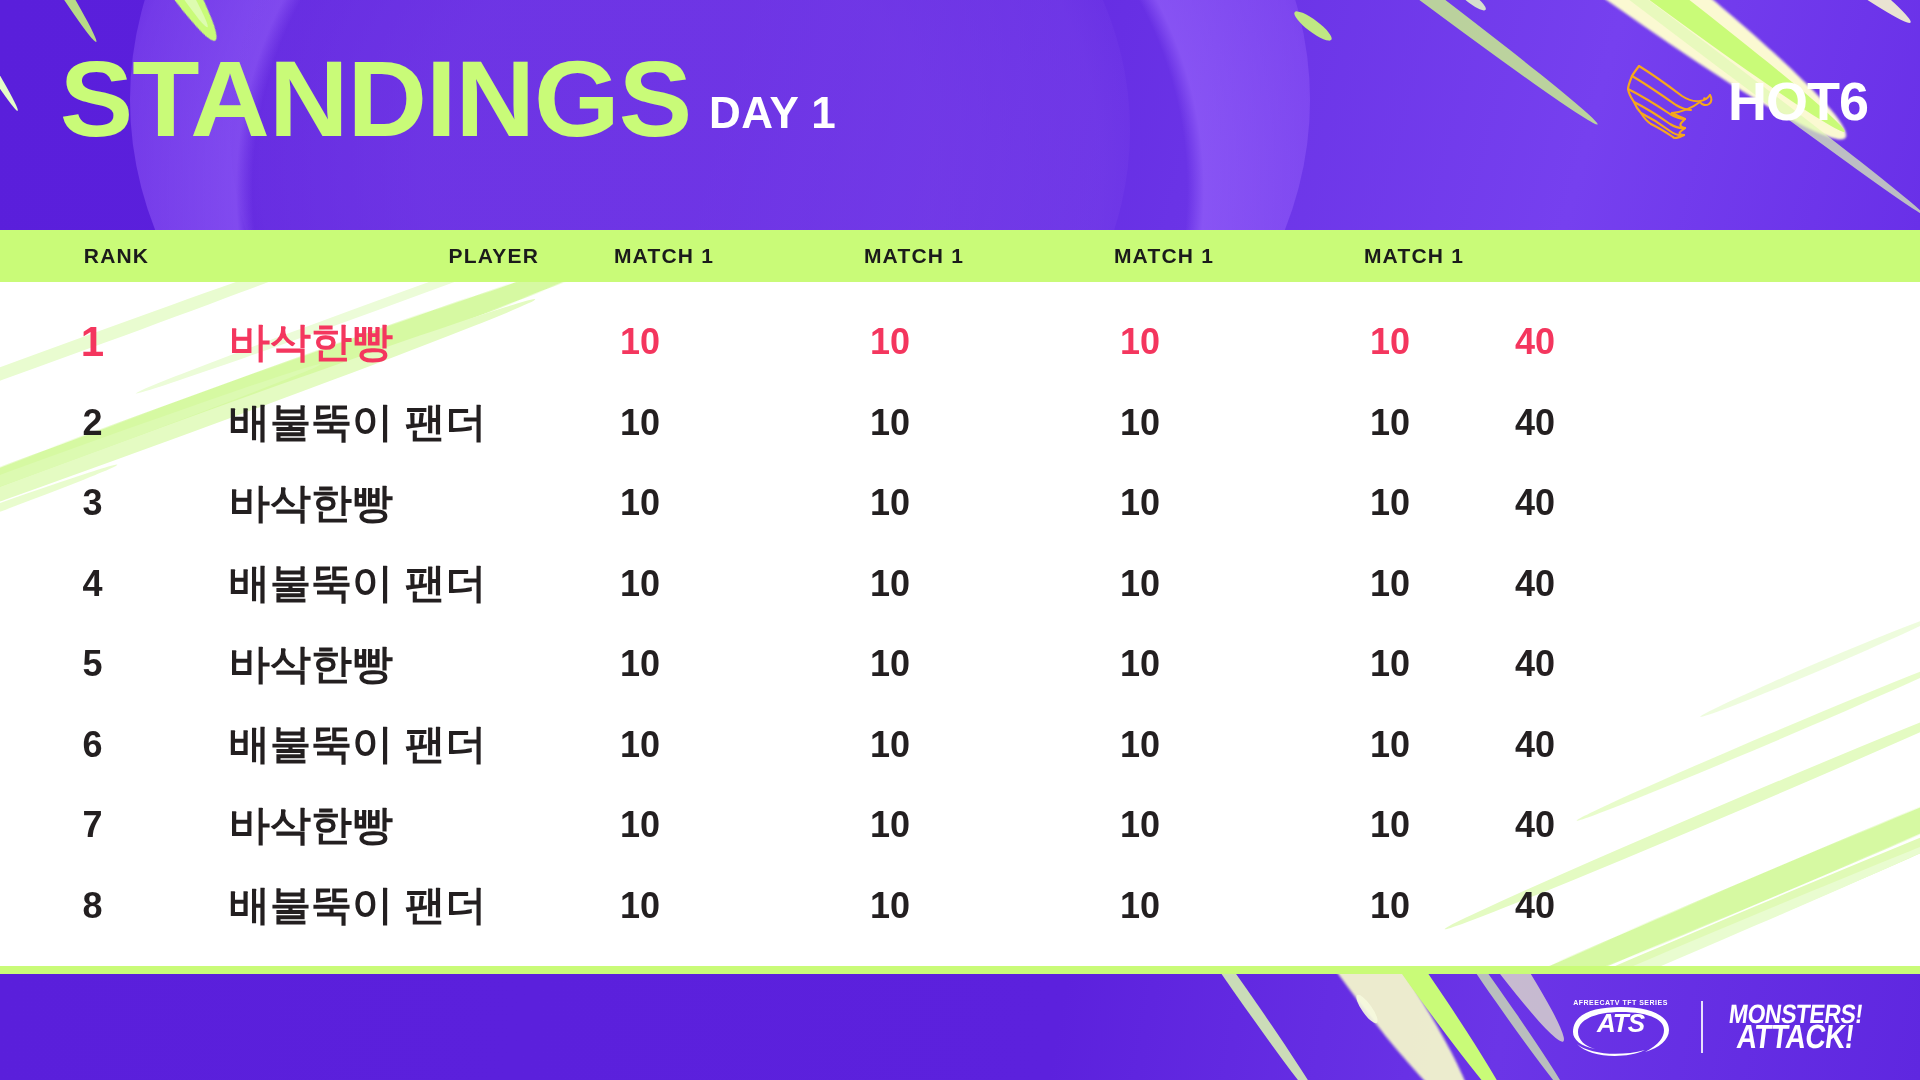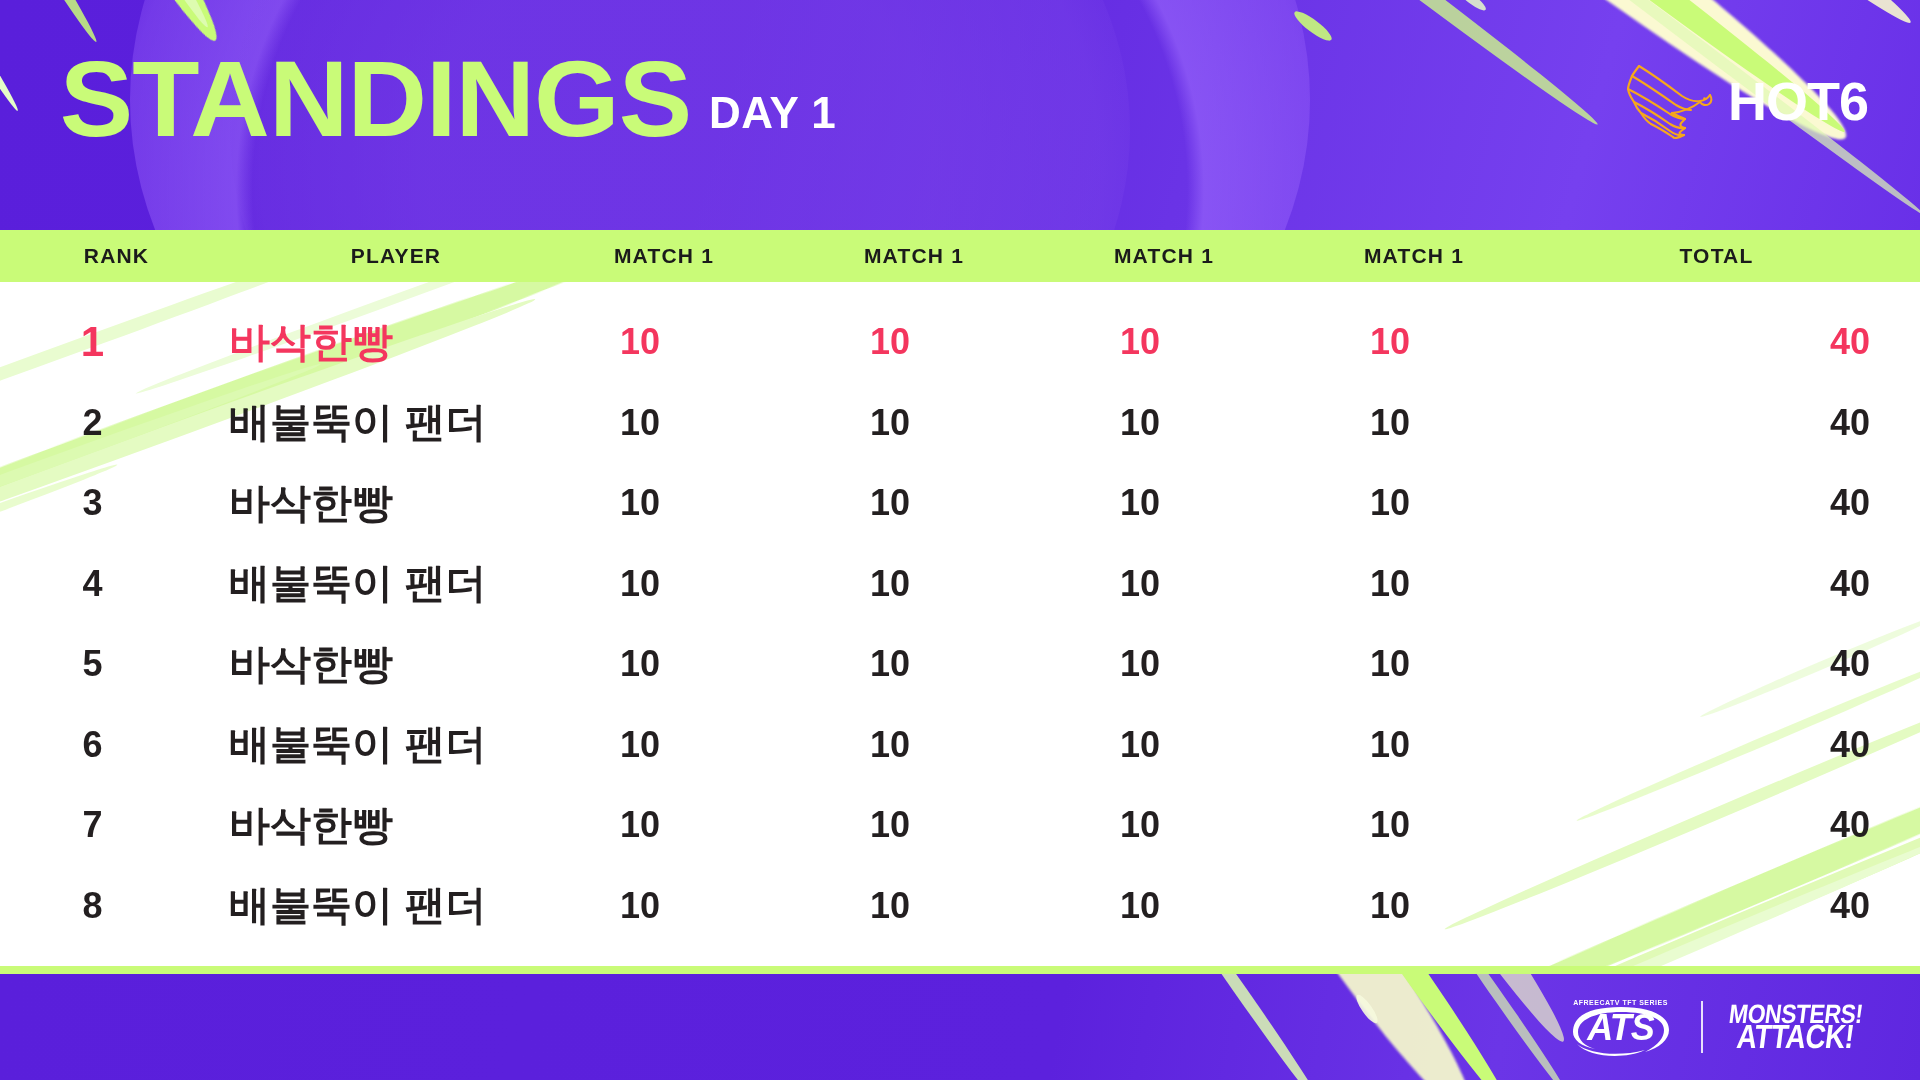--- a/index.html
+++ b/index.html
@@ -88,24 +88,24 @@
   .row { position:relative; display:flex; align-items:center; height:80.5px; }
   .row .cell { font-size:36px; font-weight:700; color:#231f20; line-height:1; }
   .row .cell.player { font-size:41px; }
   .row.leader .cell { color:#f4365e; }
   .row.leader .cell.rank { font-size:42px; }
 
   
   .c-rank   { width:185px; text-align:center; }
   .c-player { width:330px; text-align:left; padding-left:44px; }
   .c-m      { width:250px; text-align:center; }
-  .c-total  { width:355px; text-align:right; }
+  .c-total  { width:355px; text-align:left; }
 
   .thead .c-rank  { width:185px; text-align:center;margin-left:24px; }
-  .thead .c-player{ width:330px; text-align:center; padding-left:44px; }
+  .thead .c-player{ width:330px; text-align:right; padding-left:44px; }
   .thead .c-m     { width:250px; text-align:center; }
   .thead .c-total { width:355px; text-align:center; }
 
   
   .footline { position:absolute; left:0; top:966px; width:1920px; height:8px; background:#c9fb78; }
   .footer {
     position:absolute; left:0; top:974px; width:1920px; height:106px;
     background:linear-gradient(100deg,#5a1fdb 0%,#5c21dd 55%,#6b35e7 78%,#5f27e0 100%);
     overflow:hidden;
   }
@@ -114,21 +114,21 @@
   .f2 { left:1195px; top:-40px; width:400px; height:22px; background:#c9fb78; transform:rotate(55deg); }
   .f3 { left:1090px; top:10px;  width:300px; height:12px; background:#ddfcb0; transform:rotate(55deg); opacity:.85; }
   .f4 { left:1280px; top:-95px; width:360px; height:30px; background:#eef3c6; transform:rotate(55deg); opacity:.7; }
   .f5 { left:1380px; top:20px;  width:240px; height:10px; background:#dbf9ad; transform:rotate(55deg); opacity:.7; }
   .fdot { left:1350px; top:30px; width:34px; height:10px; background:#f6fade; transform:rotate(55deg); opacity:.9; }
 
   .foot-logos { position:absolute; right:58px; top:0; height:106px; display:flex; align-items:center; gap:26px; }
   .divider-v { width:2px; height:52px; background:#ffffff; opacity:.85; }
   .ats { display:flex; flex-direction:column; align-items:center; }
   .ats-sub { font-size:7px; font-weight:700; color:#ffffff; letter-spacing:.5px; margin-bottom:-2px; }
-  .ats-main { font-size:36px; font-weight:700; color:#ffffff; letter-spacing:-1px; font-style:italic; line-height:1; }
+  .ats-main { font-size:26px; font-weight:700; color:#ffffff; letter-spacing:-1px; font-style:italic; line-height:1; }
   .ma { display:flex; flex-direction:column; align-items:center; line-height:.86; }
   .ma-1 { font-size:23px; font-weight:700; color:#fff; letter-spacing:-.5px; transform:skewX(-7deg) scaleY(1.15); }
   .ma-2 { font-size:28px; font-weight:700; color:#fff; letter-spacing:-.5px; transform:skewX(-7deg) scaleY(1.2); }
 </style>
 </head>
 <body>
 
 <div class="poster">
 
   <div class="banner">
@@ -180,21 +180,20 @@
     </div>
   </div>
 
   <div class="thead">
     <div class="cell c-rank">RANK</div>
     <div class="cell c-player">PLAYER</div>
     <div class="cell c-m">MATCH 1</div>
     <div class="cell c-m">MATCH 1</div>
     <div class="cell c-m">MATCH 1</div>
     <div class="cell c-m">MATCH 1</div>
-    <div class="cell c-total">TOTAL</div>
   </div>
 
   <div class="tbody">
     <div class="gs g4"></div>
     <div class="gs g7"></div>
     <div class="gs g1"></div>
     <div class="gs g2"></div>
     <div class="gs g3"></div>
     <div class="gs g5"></div>
 

